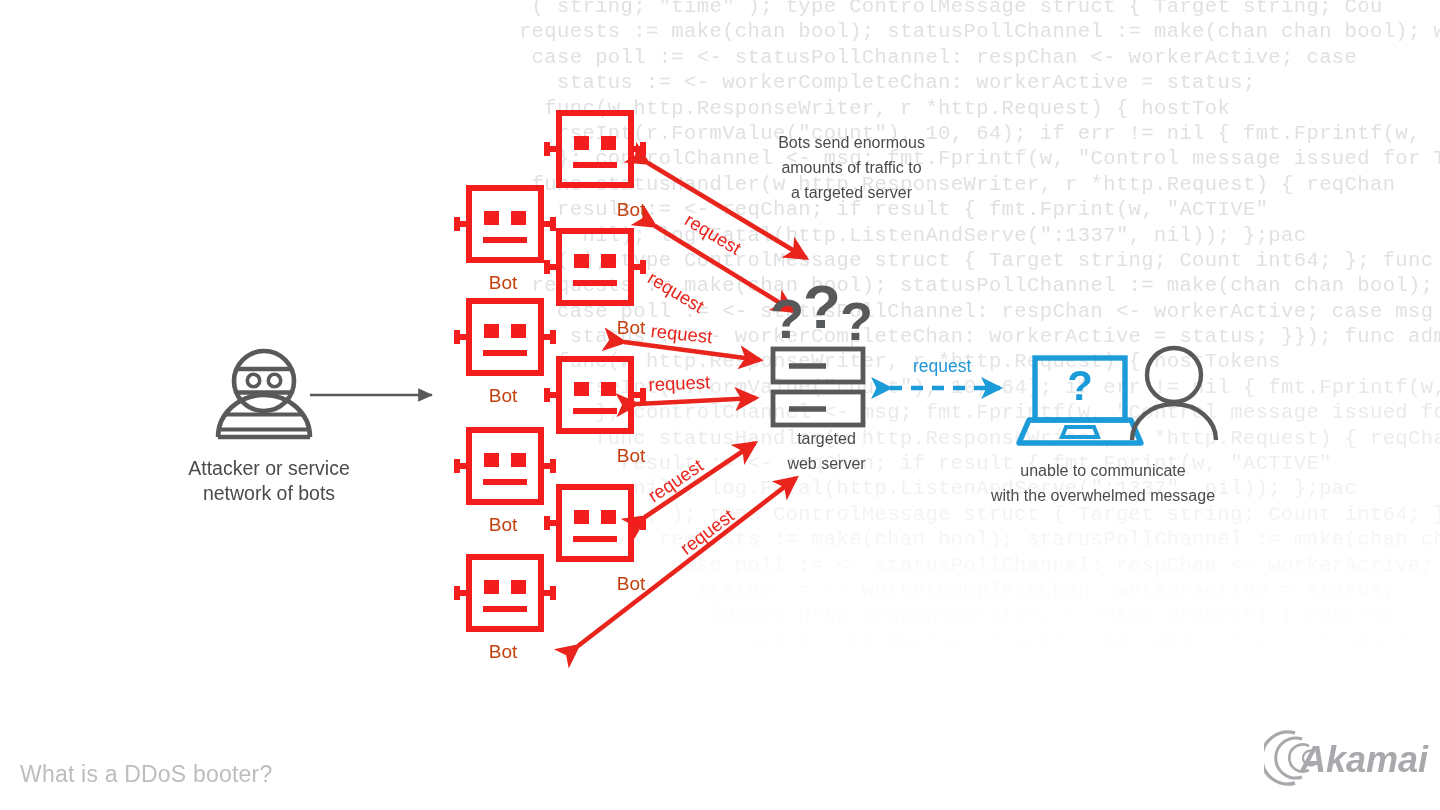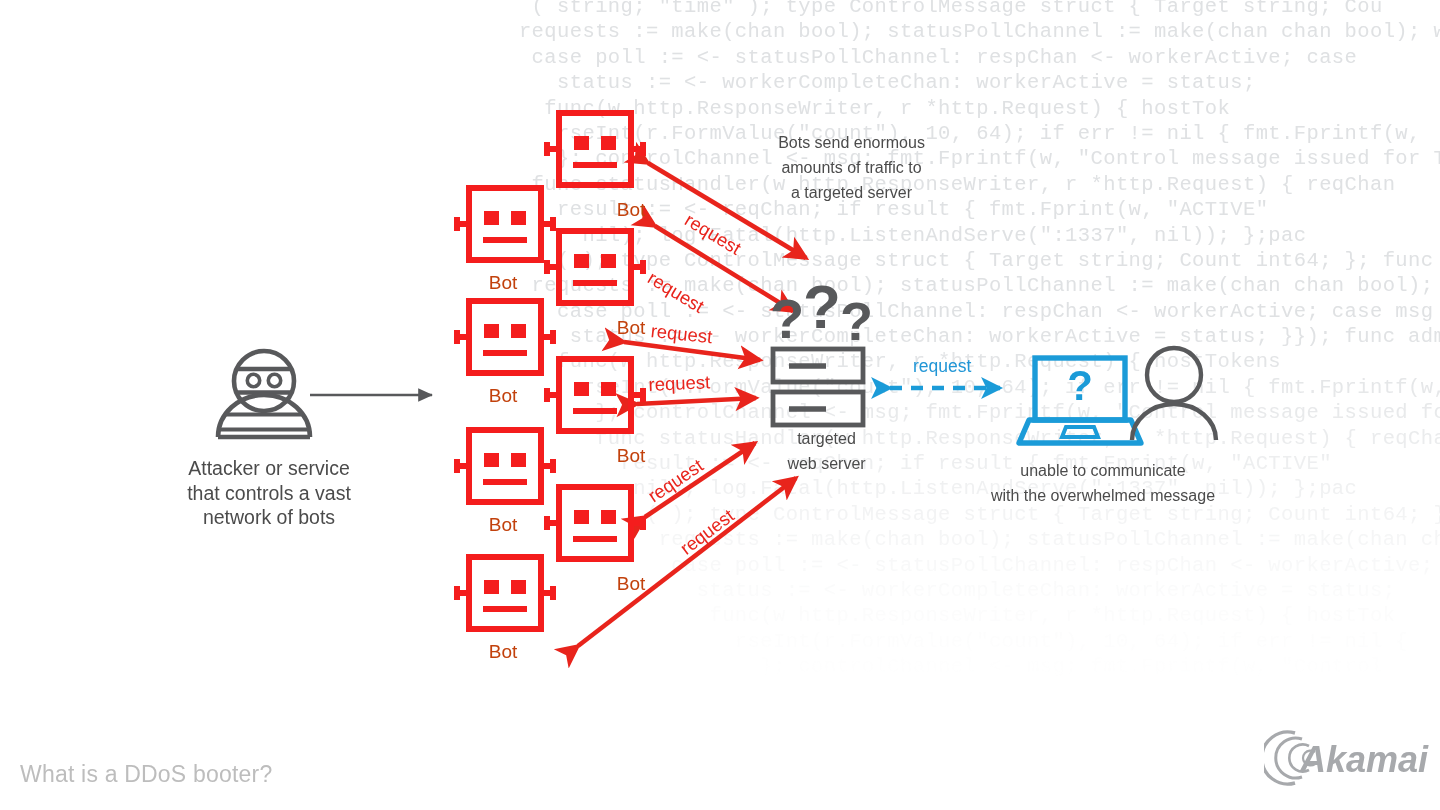--- a/index.html
+++ b/index.html
@@ -243,21 +243,20 @@
   <div class="reqlabel" style="left:692px;top:209px;transform:rotate(31deg);">request</div>
   <div class="reqlabel" style="left:655px;top:267px;transform:rotate(31deg);">request</div>
   <div class="reqlabel" style="left:652px;top:320px;transform:rotate(6deg);">request</div>
   <div class="reqlabel" style="left:648px;top:374px;transform:rotate(-2.5deg);">request</div>
   <div class="reqlabel" style="left:644px;top:489px;transform:rotate(-34deg);">request</div>
   <div class="reqlabel" style="left:676px;top:542px;transform:rotate(-37deg);">request</div>
   <div class="reqlabel blue" style="left:913px;top:356px;">request</div>
 
   <div class="cap" style="left:142px;top:440px;width:254px;margin-top:16px;">
     <div>Attacker or service</div>
-    <div>that controls a vast</div>
     <div>network of bots</div>
   </div>
 
   <div class="cap big" style="left:735px;top:130px;width:233px;">
     <div>Bots send enormous</div>
     <div>amounts of traffic to</div>
     <div>a targeted server</div>
   </div>
 
   <div class="cap big" style="left:760px;top:426px;width:133px;">

